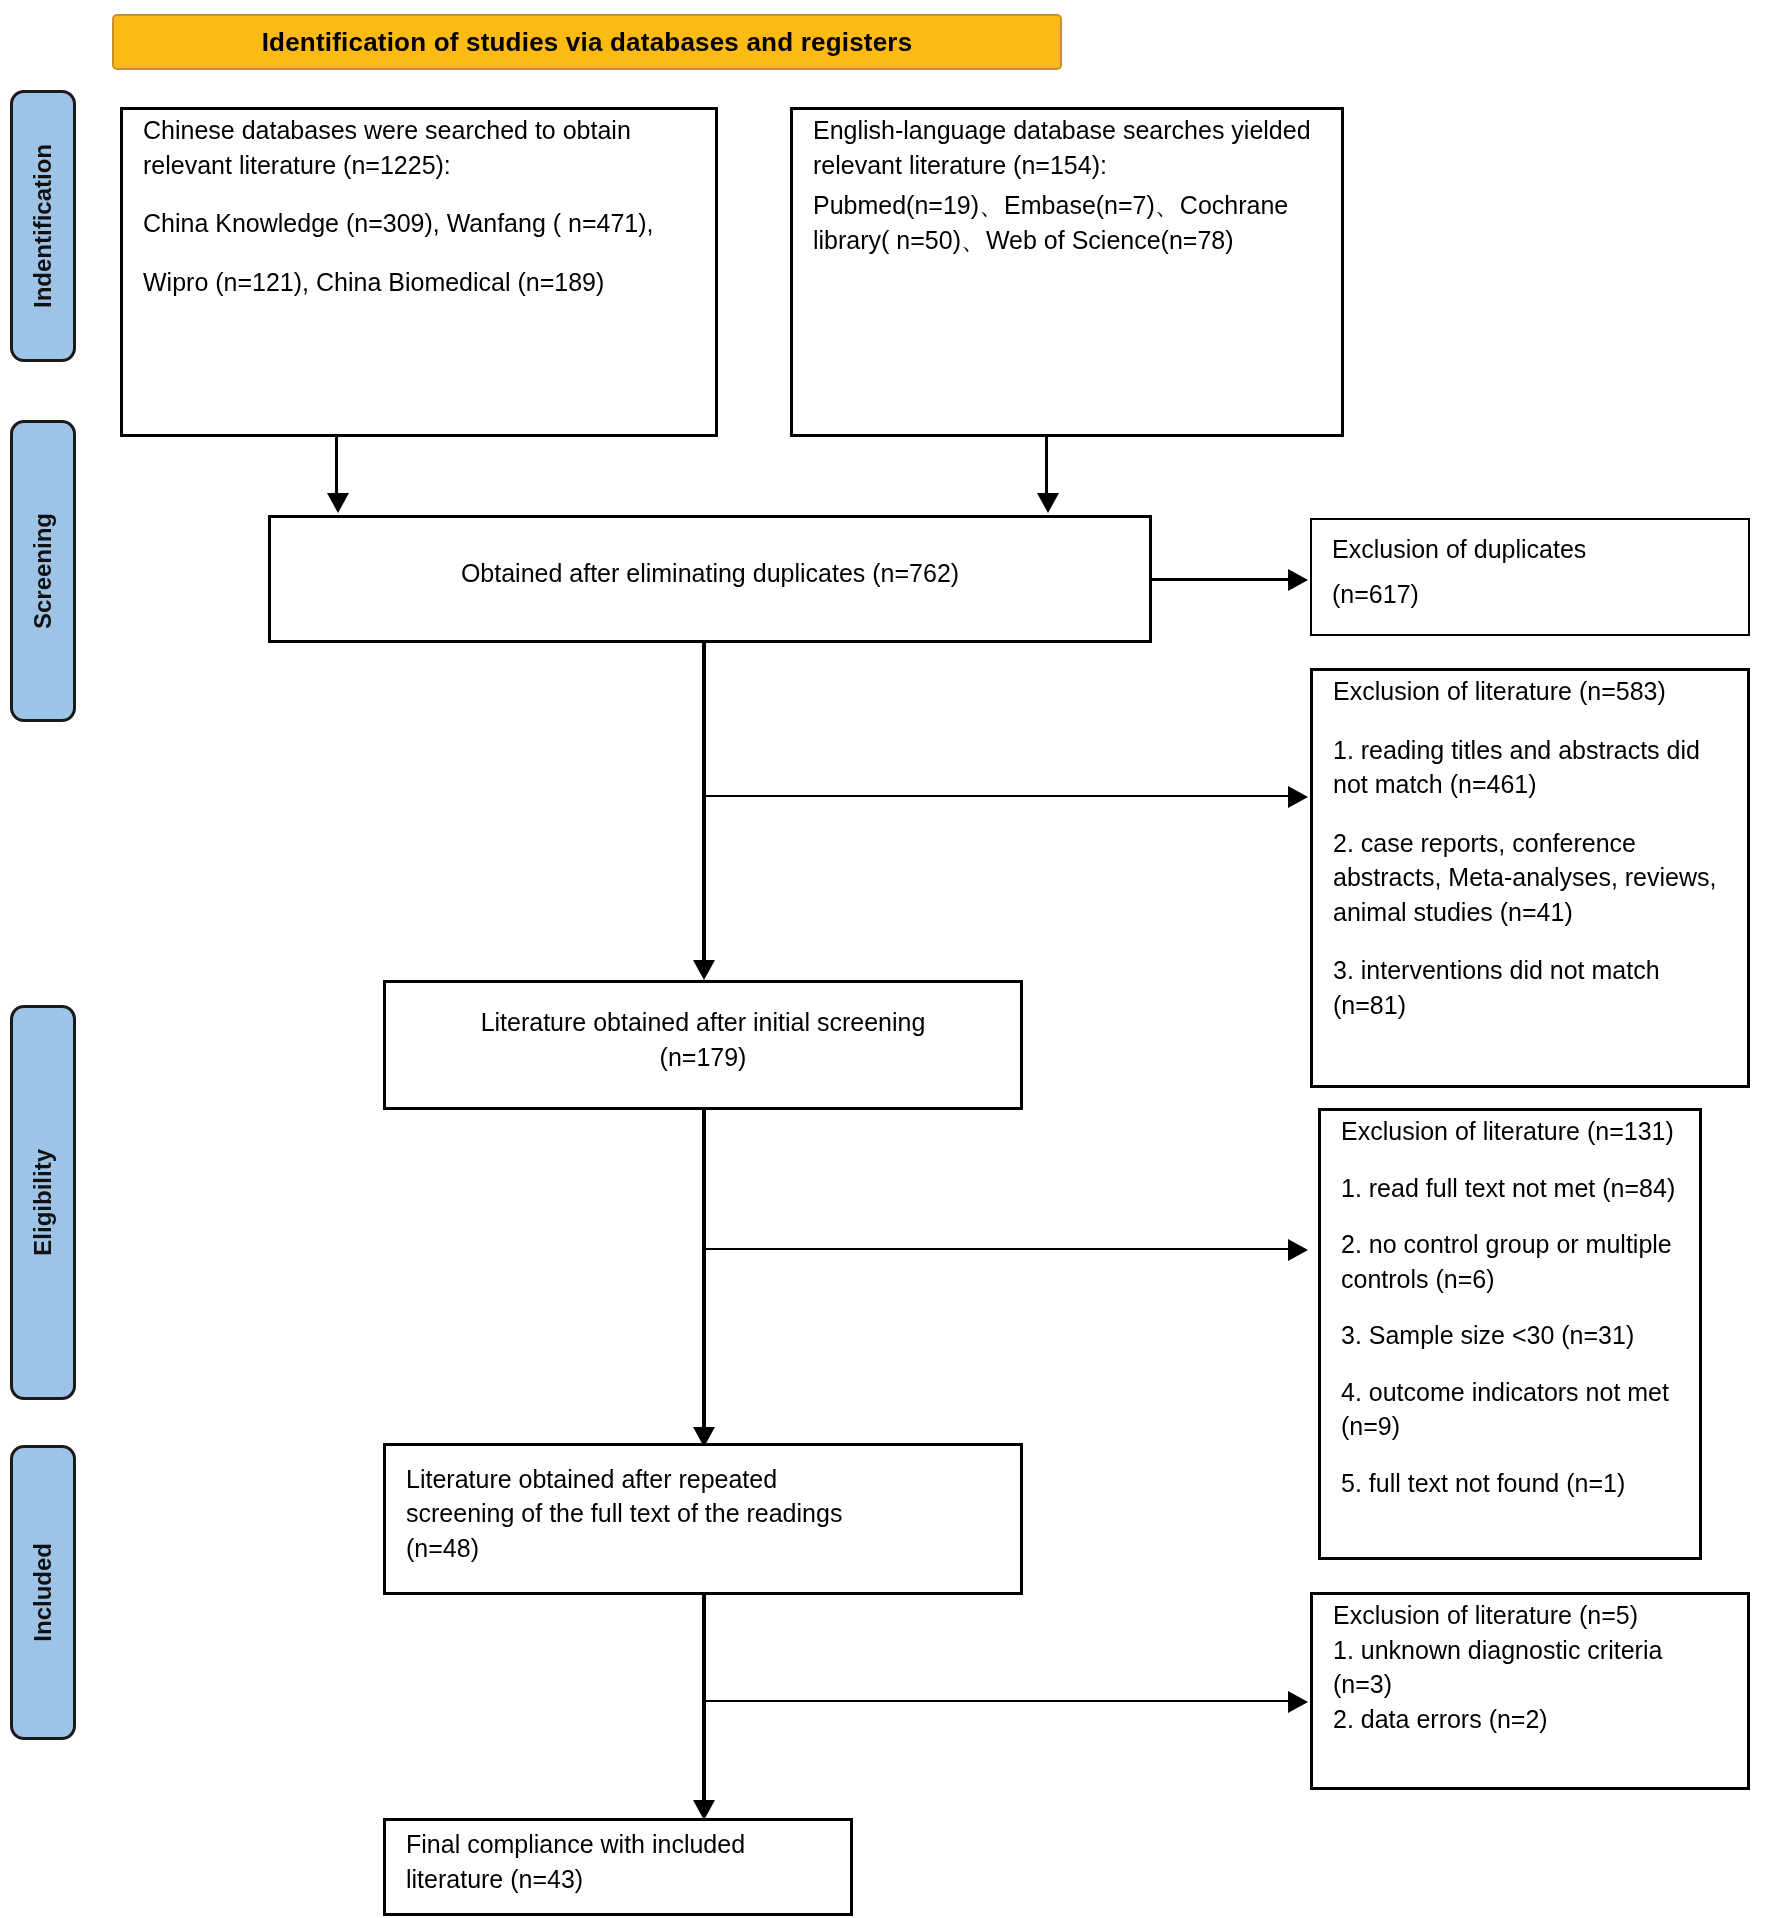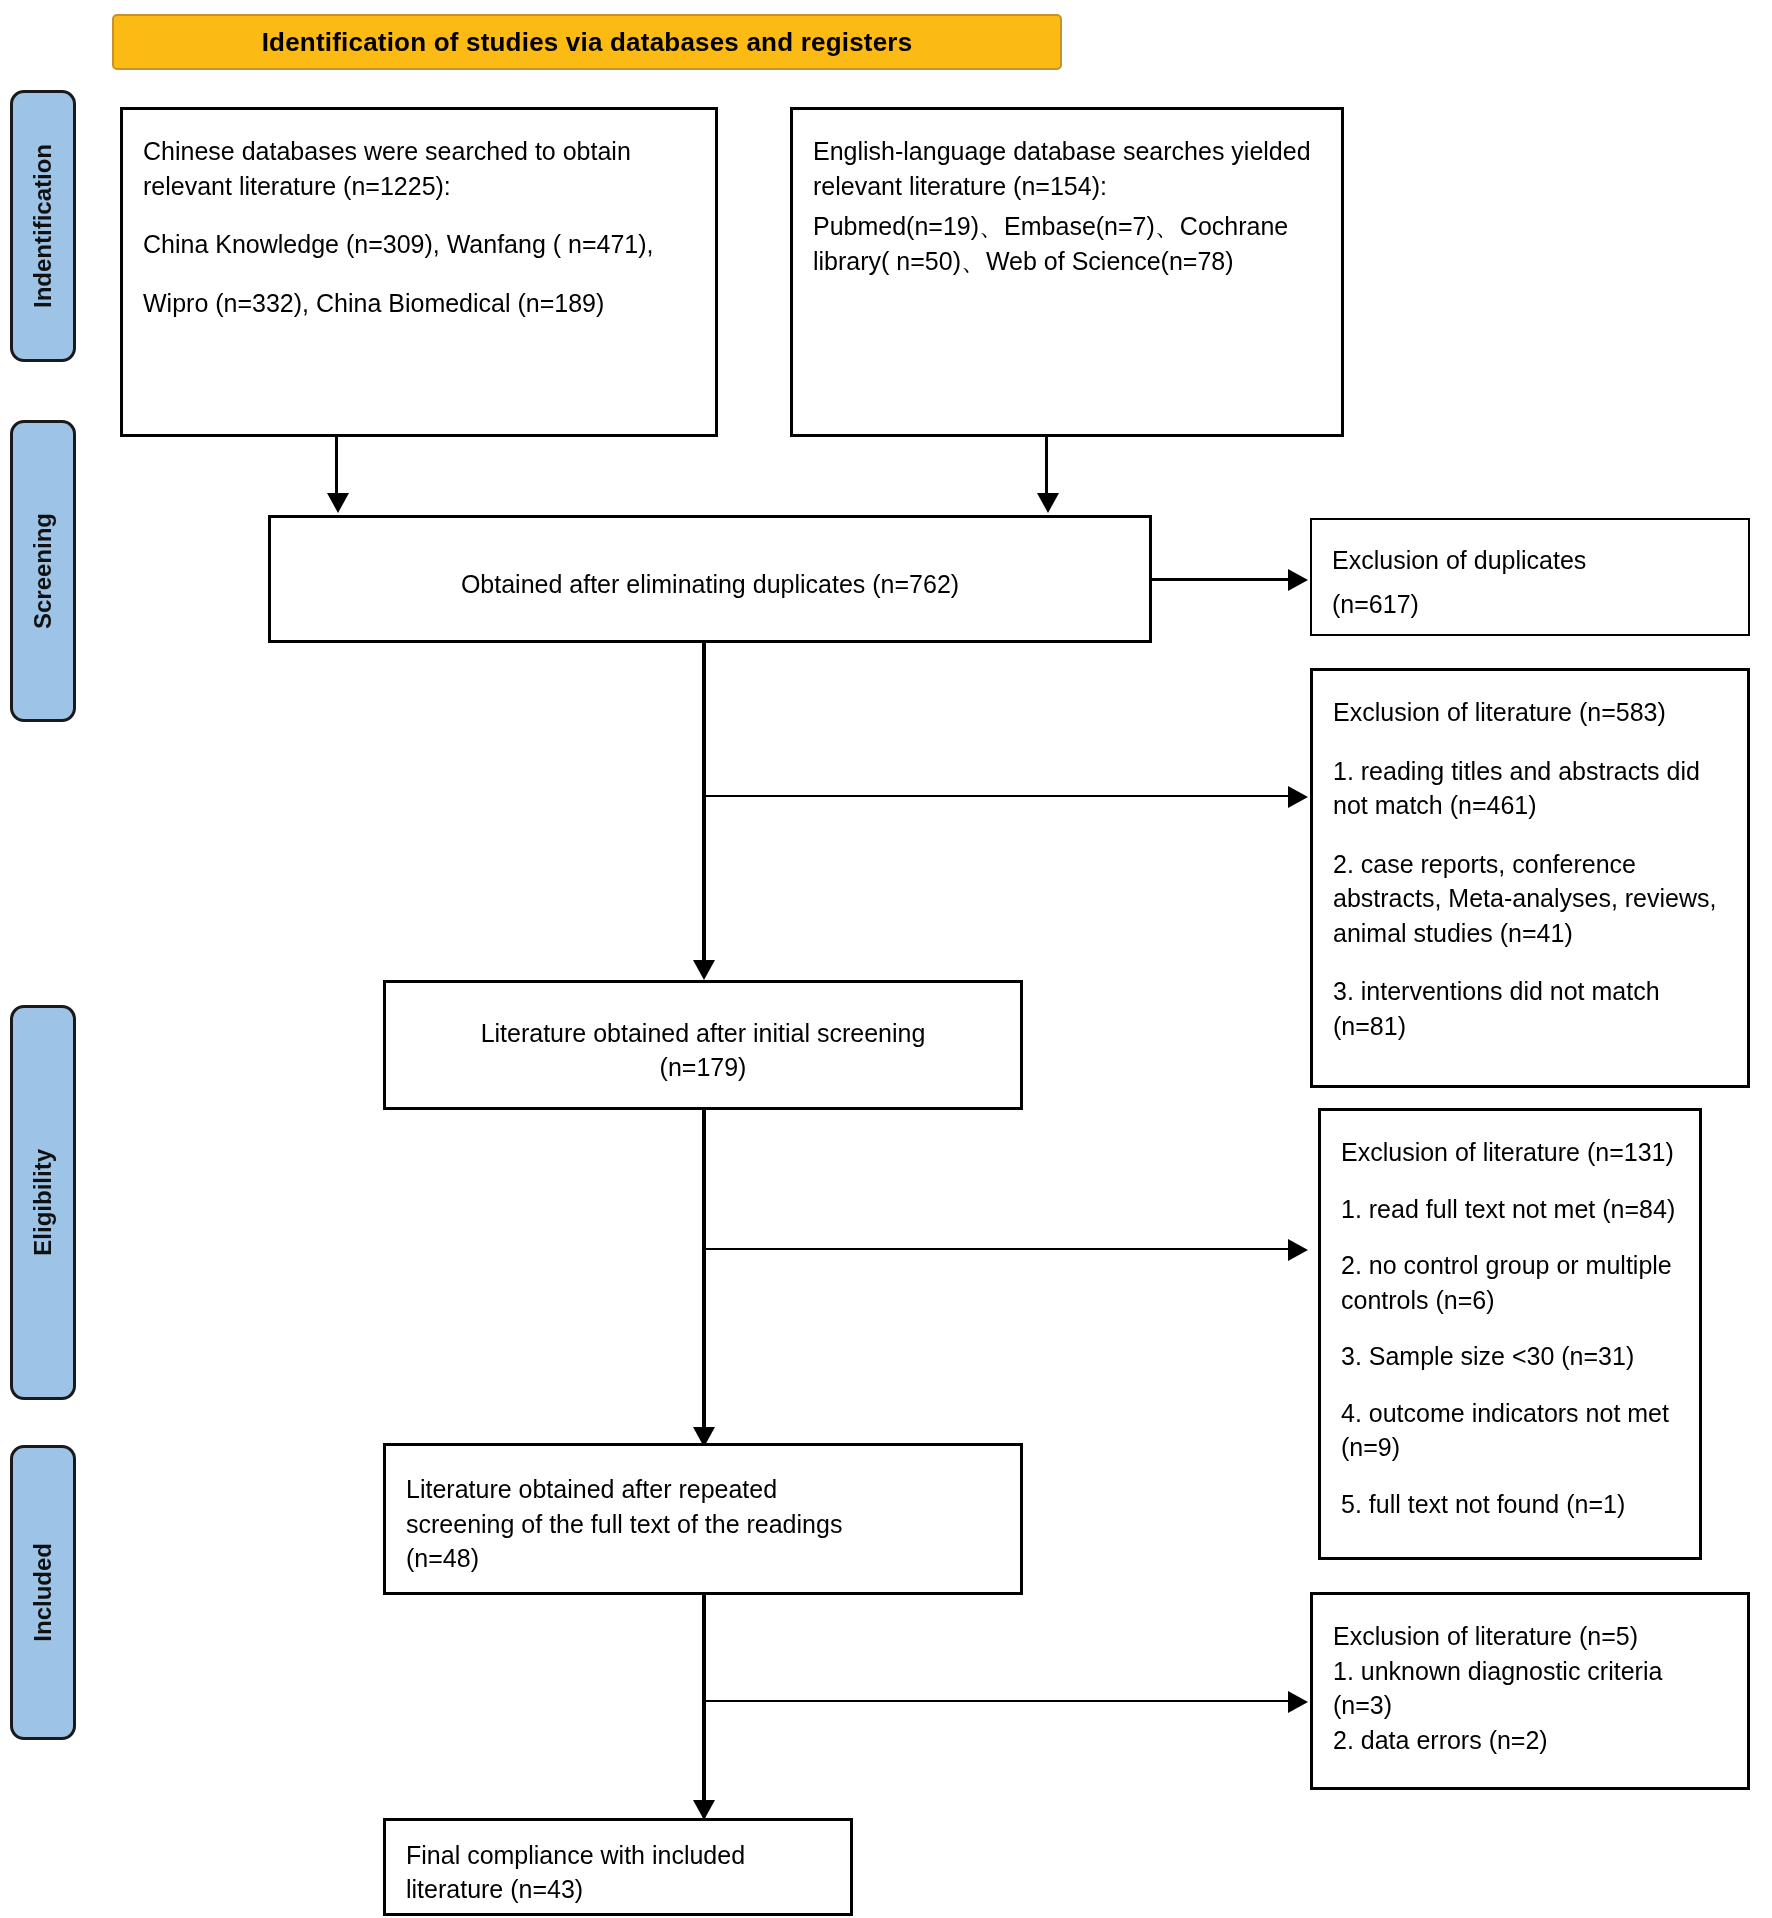--- a/index.html
+++ b/index.html
@@ -49,21 +49,21 @@
     font-weight: bold;
     font-size: 24px;
     white-space: nowrap;
     color: #111;
   }
 
   
   .box {
     background: #ffffff;
     border: 3px solid #000000;
-    padding: 24px 20px 14px 20px;
+    padding: 3px 20px 14px 20px;
     font-size: 25px;
     line-height: 1.38;
   }
   .box.thin { border-width: 2px; }
   .box p { margin: 0 0 24px 0; }
   .box p:last-child { margin-bottom: 0; }
   .box p.tight { margin-bottom: 0; }
   .box.center {
     display: flex;
     flex-direction: column;
@@ -114,21 +114,21 @@
     <span class="stage-label">Eligibility</span>
   </div>
 
   <div class="abs stage" style="left:10px; top:1445px; width:66px; height:295px;">
     <span class="stage-label">Included</span>
   </div>
 
   <div class="abs box" style="left:120px; top:107px; width:598px; height:330px;">
     <p>Chinese databases were searched to obtain relevant literature (n=1225):</p>
     <p>China Knowledge (n=309), Wanfang ( n=471),</p>
-    <p>Wipro (n=332), China Biomedical (n=189)</p>
+    <p>Wipro (n=121), China Biomedical (n=189)</p>
   </div>
 
   <div class="abs box" style="left:790px; top:107px; width:554px; height:330px;">
     <p class="tight" style="margin-bottom:6px;">English-language database searches yielded relevant literature (n=154):</p>
     <p>Pubmed(n=19)、Embase(n=7)、Cochrane library( n=50)、Web of Science(n=78)</p>
   </div>
 
   <div class="abs vline" style="left:335px; top:437px; width:3px; height:58px;"></div>
   <div class="abs arrow-down" style="left:327px; top:493px;"></div>
 

